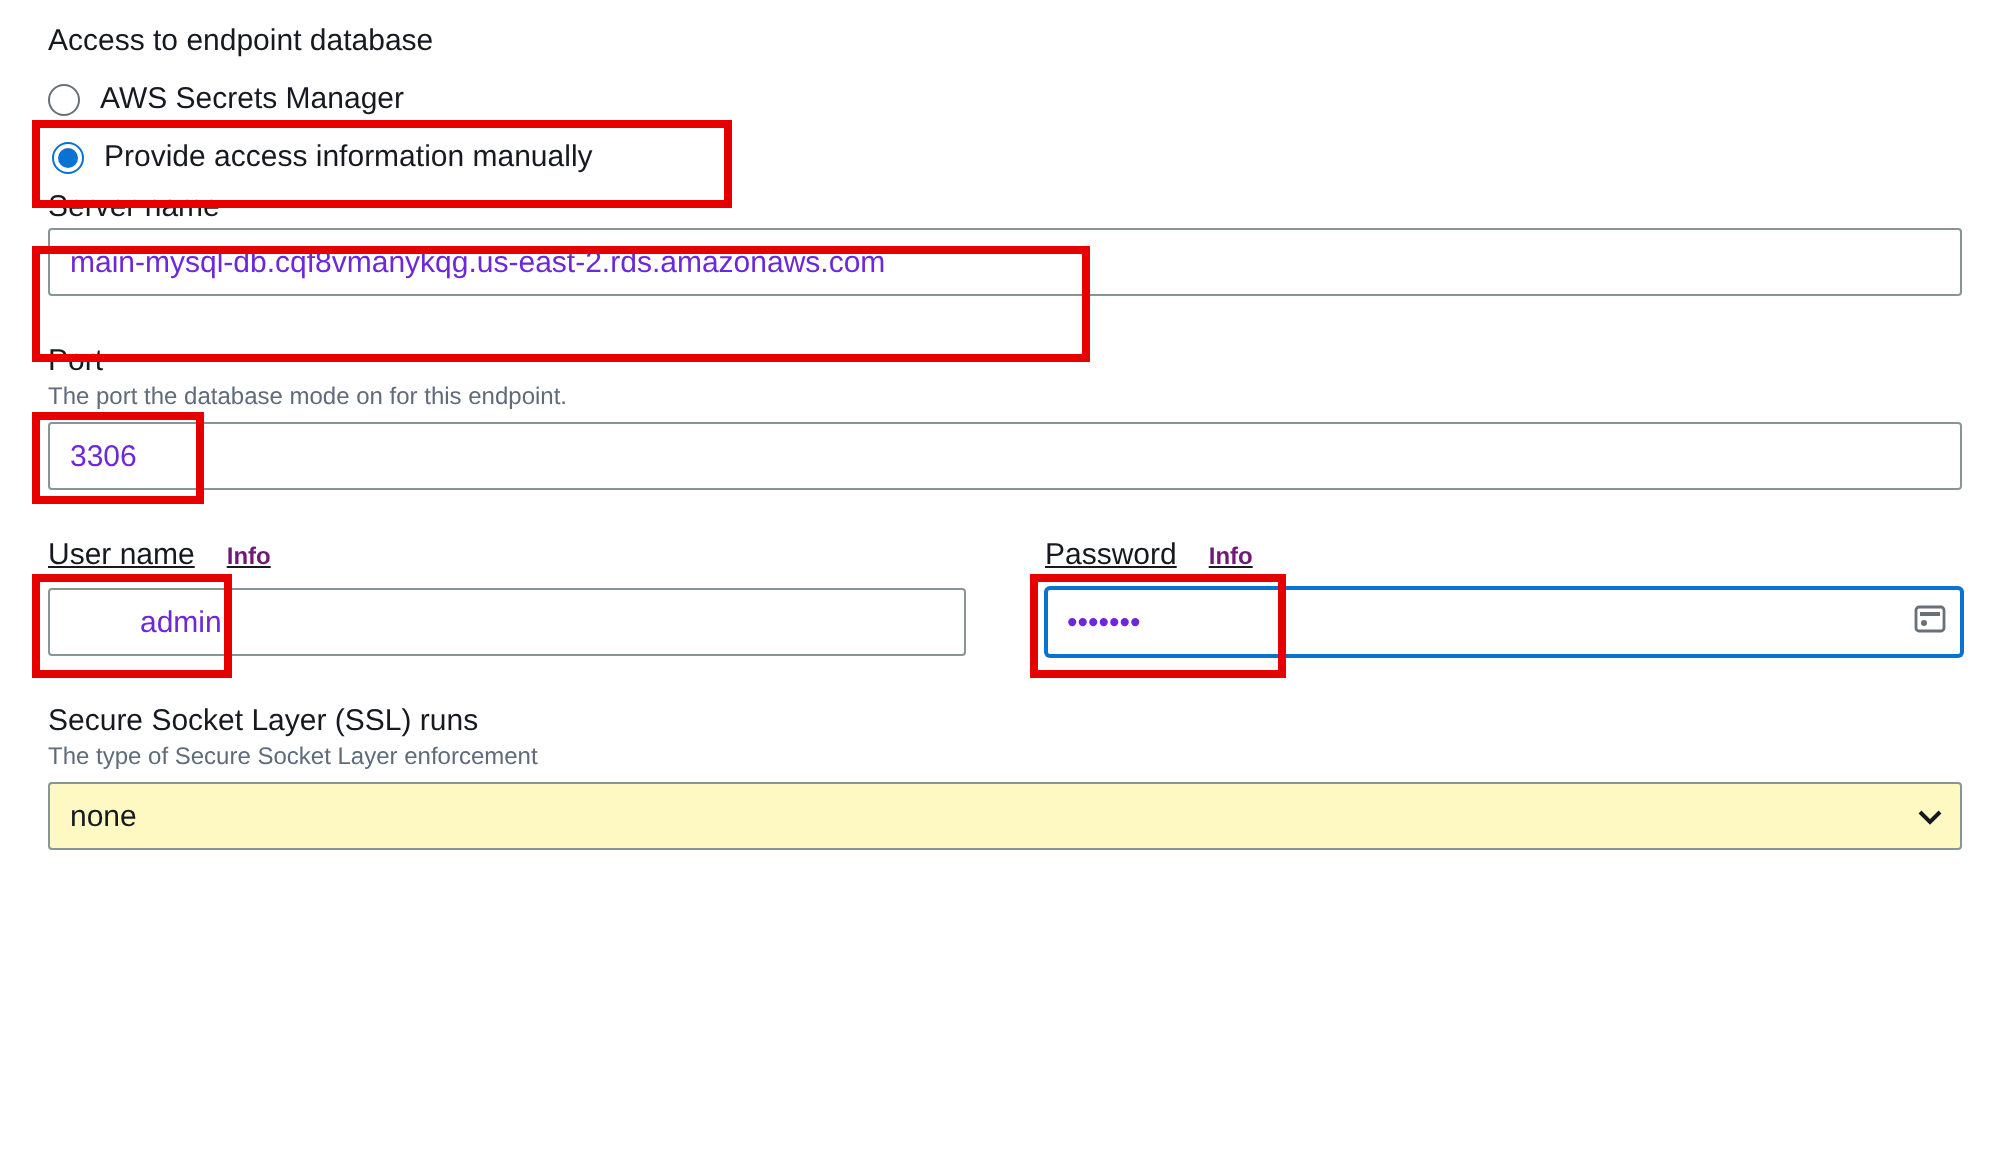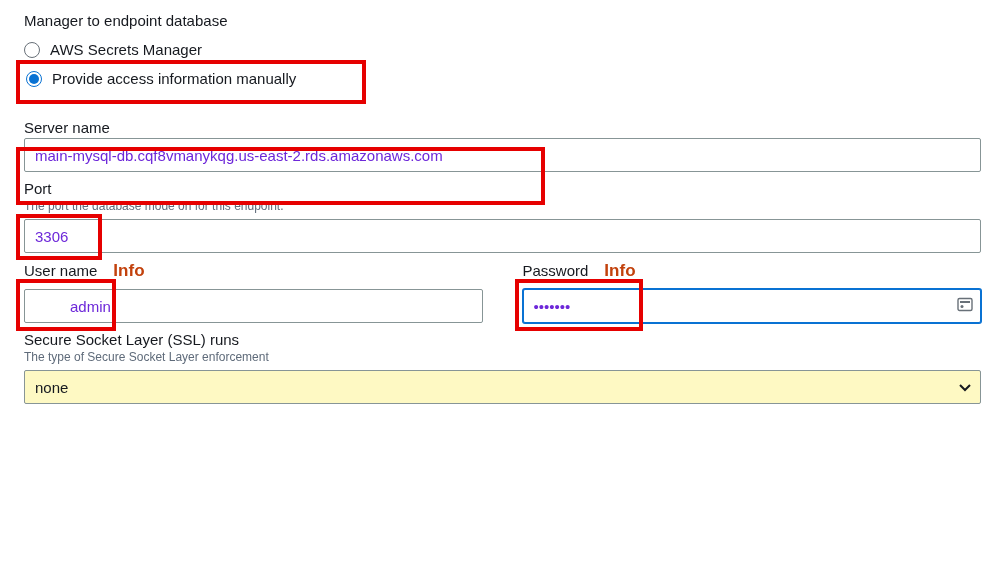--- a/index.html
+++ b/index.html
@@ -11,21 +11,20 @@
       padding: 12px 24px;
       width: 1005px;
     }
     .section-label {
       font-size: 15px;
       color: #16191f;
       margin-bottom: 8px;
       font-weight: 400;
     }
     .radio-group {
-      margin-bottom: 24px;
     }
     .radio-option {
       display: flex;
       align-items: center;
       padding: 4px 0;
       position: relative;
     }
     .radio-option input[type="radio"] {
       width: 16px;
       height: 16px;
@@ -52,21 +51,21 @@
       content: '';
       position: absolute;
       top: 2px;
       left: 2px;
       width: 10px;
       height: 10px;
       border-radius: 50%;
       background: #0972d3;
     }
     .field-group {
-      margin-bottom: 8px;
+      margin-bottom: 24px;
     }
     .field-label {
       font-size: 15px;
       color: #16191f;
       margin-bottom: 2px;
       display: flex;
       align-items: baseline;
       gap: 16px;
     }
     .field-desc {
@@ -84,27 +83,28 @@
       background: #fff;
       color: #6d28d9;
     }
     .focused {
       border-color: #0972d3 !important;
       box-shadow: 0 0 0 1px #0972d3;
     }
     .two-col {
       display: flex;
       gap: 40px;
+      text-decoration: underline;
     }
     .two-col > div {
       flex: 1;
     }
     .info-link {
-      color: #c2410c;
-      font-size: 17px;
+      color: #701a75;
+      font-size: 12px;
       font-weight: 700;
       text-decoration: none;
       cursor: pointer;
     }
     .select-wrapper {
       position: relative;
     }
     .select-input {
       width: 100%;
       padding: 6px 10px;
@@ -143,21 +143,21 @@
     }
     .container {
       position: relative;
     }
   </style>
 </head>
 <body>
 
 <div class="container">
 
-  <div class="section-label">Manager to endpoint database</div>
+  <div class="section-label">Access to endpoint database</div>
 
   <div class="radio-group" style="position:relative;">
     <div class="radio-option">
       <input type="radio" name="access" style="">
       <label>AWS Secrets Manager</label>
     </div>
     <div class="radio-option" style="padding:8px 2px;">
       <input type="radio" name="access" checked="" style="">
       <label>Provide access information manually</label>
       <div class="highlight-box" style="left:-8px; top:-2px; width:350px; height:44px;"></div>

